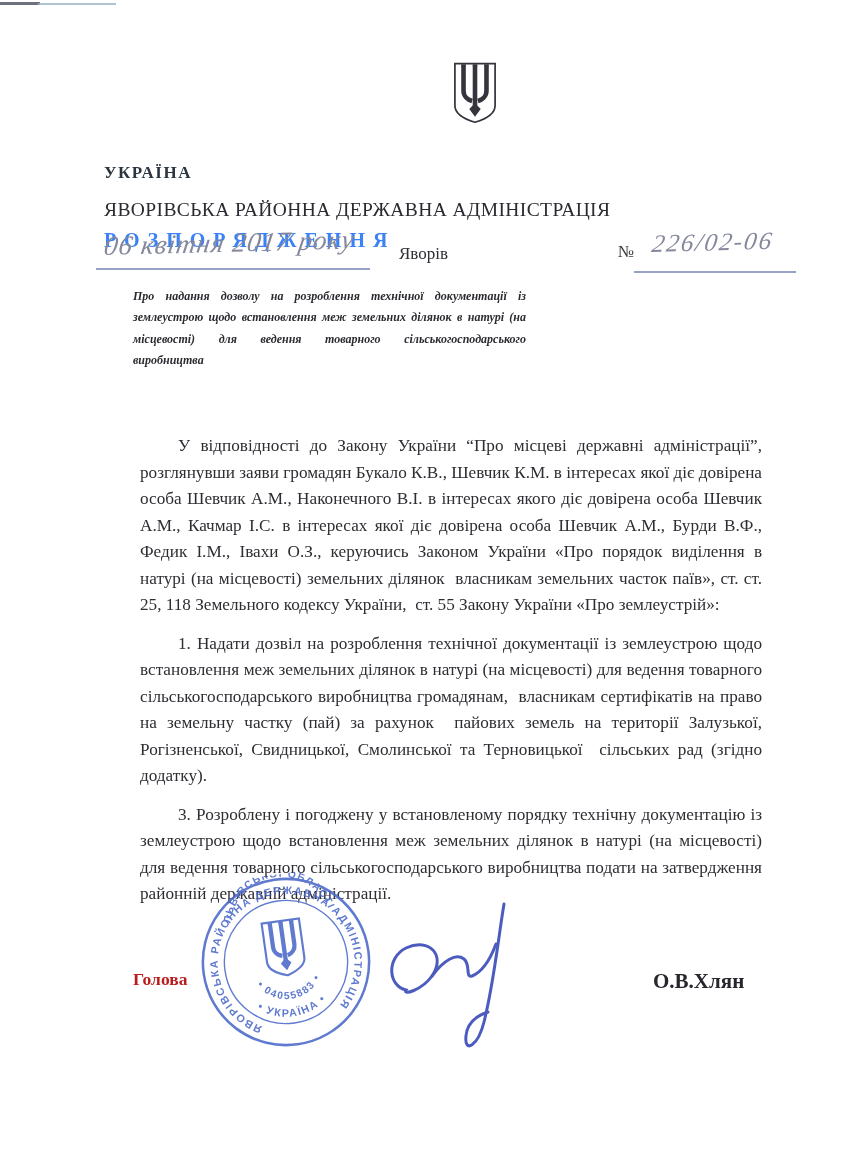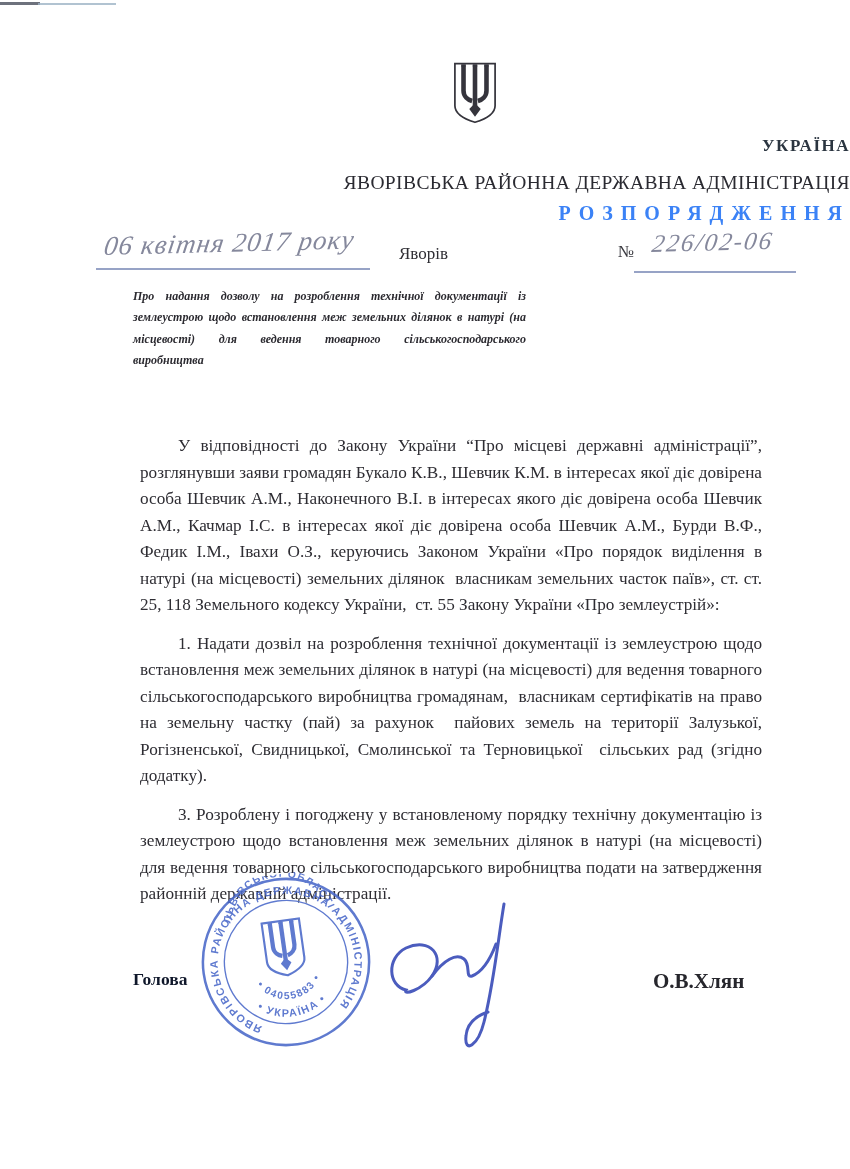--- a/index.html
+++ b/index.html
@@ -14,21 +14,21 @@
     background:#ffffff;
     overflow:hidden;
     color:#2e2d33;
   }
   
   .scan-line-a{position:absolute;left:0;top:2px;width:40px;height:3px;background:#3c4250;opacity:.75;}
   .scan-line-b{position:absolute;left:38px;top:3px;width:78px;height:1.5px;background:#9db4c6;opacity:.8;}
 
   .emblem{position:absolute;left:452px;top:62px;color:#35343c;}
 
-  .hdr{position:absolute;left:104px;right:0;text-align:right;}
+  .hdr{position:absolute;left:104px;right:0;text-align:left;margin-top:27px;}
   .country{top:136px;font-size:17px;font-weight:bold;letter-spacing:1.5px;color:#2b3540;}
   .org{top:172px;font-size:19.5px;letter-spacing:.4px;color:#2a2a31;}
   .doctype{top:202px;font-size:20px;font-weight:bold;letter-spacing:8px;color:#3b82f6;}
 
   .hand{
     font-style:italic;
     color:#85889c;
     transform:skewX(-10deg) rotate(-1.5deg);
     transform-origin:left bottom;
     white-space:nowrap;
@@ -52,21 +52,21 @@
     position:absolute;left:128px;top:421px;width:646px;
     font-size:17.2px;line-height:26.5px;text-align:justify;color:#2e2d33;
   }
   .body-text p{margin:12px;text-indent:38px;}
 
   .stamp{position:absolute;left:198px;top:874px;transform:rotate(-8deg);opacity:.88;}
   .stamp text{fill:#4968c9;font-family:"Liberation Sans",sans-serif;font-weight:bold;}
 
   .signature{position:absolute;left:372px;top:898px;color:#4b5cbe;}
 
-  .sig-title{position:absolute;left:133px;top:969px;font-size:17.5px;font-weight:bold;color:#0f172a;}
+  .sig-title{position:absolute;left:133px;top:969px;font-size:17.5px;font-weight:bold;color:#b91c1c;}
   .sig-name{position:absolute;left:653px;top:969px;font-size:21px;font-weight:bold;color:#26262c;}
 </style>
 </head>
 <body>
 
 <div class="page">
 
   <div class="scan-line-a"></div>
   <div class="scan-line-b"></div>
 

